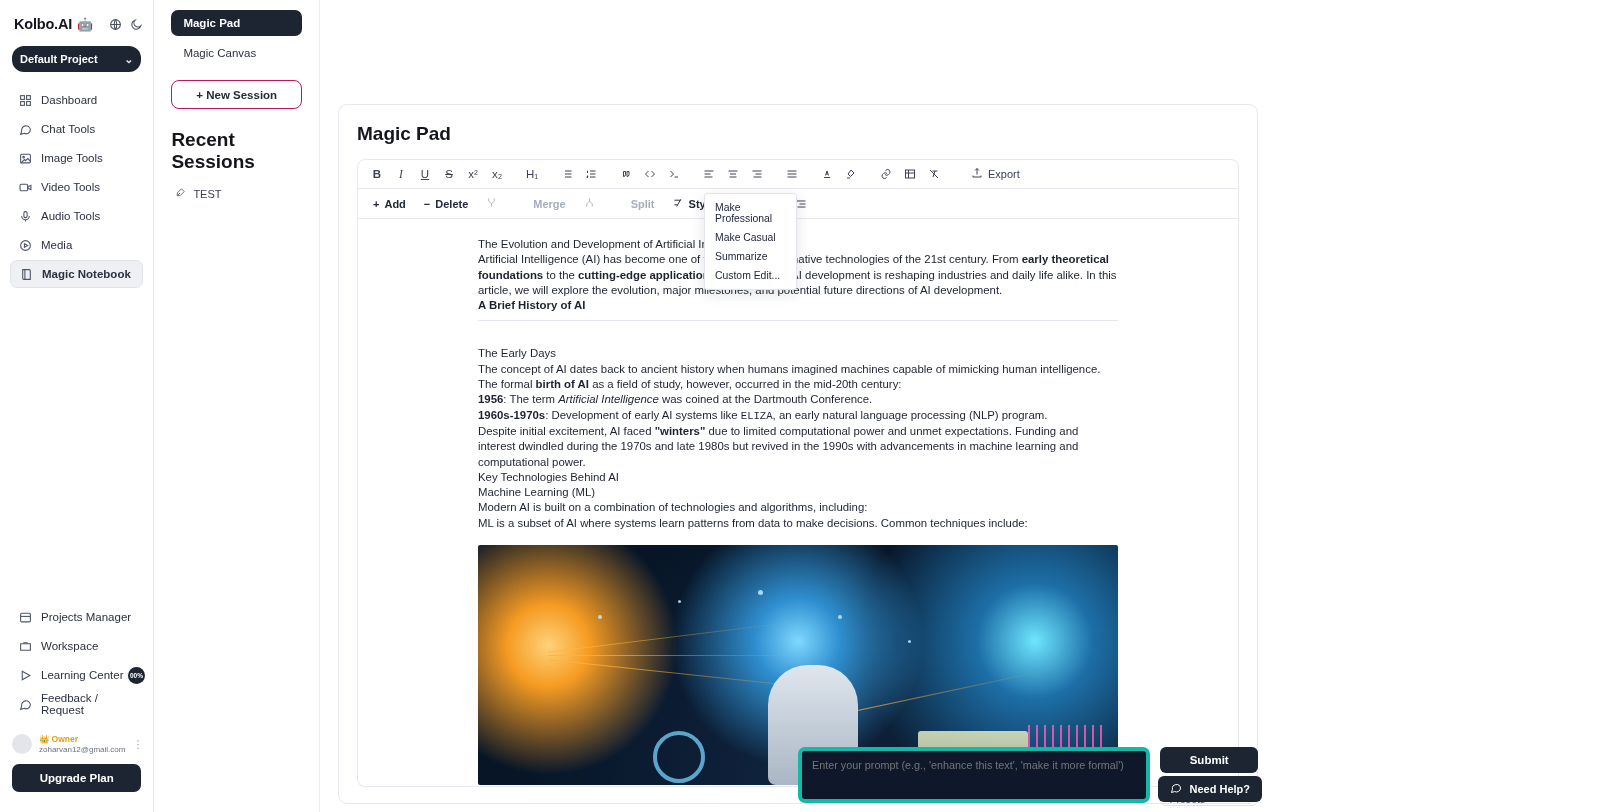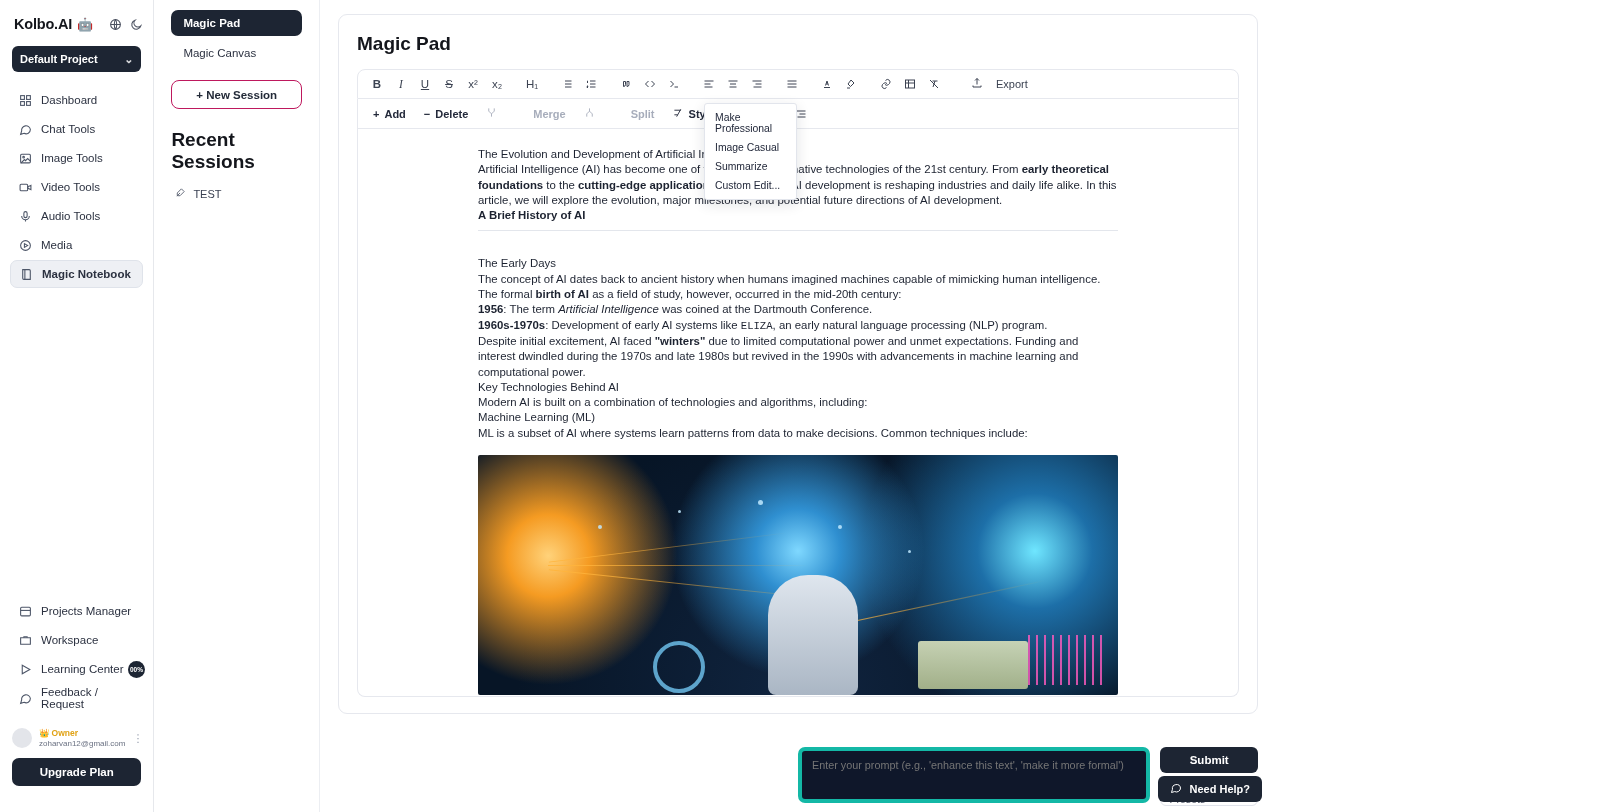--- a/index.html
+++ b/index.html
@@ -3,21 +3,21 @@
 <meta charset="utf-8">
 <style>
   * { box-sizing: border-box; margin: 0; padding: 0; }
   html, body {
     width: 1600px; height: 812px;
     font-family: "Liberation Sans", sans-serif;
     background: #ffffff;
     overflow: hidden;
     color: #1f2430;
   }
-  .app { display: flex; width: 1276px; height: 812px; }
+  .app { display: flex; width: 1276px; height: 812px; align-items: flex-end; }
 
   
   .sidebar {
     width: 160px; height: 812px;
     background: #ffffff;
     border-right: 1px solid #e6e8ec;
     display: flex; flex-direction: column;
     position: relative;
   }
   .brand {
@@ -25,21 +25,21 @@
     padding: 16px 10px 10px 14px;
   }
   .brand-name { font-size: 14.5px; font-weight: 700; letter-spacing: -0.2px; color: #14161c; }
   .brand-emoji { font-size: 13px; }
   .brand-icons { margin-left: auto; display: flex; gap: 8px; align-items: center; color: #4b5160; }
   .mini-icon { width: 13px; height: 13px; display: inline-flex; align-items: center; justify-content: center; }
   .mini-icon svg { width: 13px; height: 13px; }
 
   .project-select {
     margin: 4px 12px 14px 12px;
-    height: 26px; border-radius: 6px;
+    height: 26px; border-radius: 12px;
     background: #1d2533; color: #fff;
     display: flex; align-items: center; gap: 6px;
     padding: 8px 8px; font-size: 11px; font-weight: 600;
   }
   .project-select .chev { margin-left: auto; opacity: .85; }
 
   .nav { display: flex; flex-direction: column; gap: 1px; padding: 0 10px; }
   .nav-item {
     display: flex; align-items: center; gap: 9px;
     height: 28px; padding: 0 8px; border-radius: 7px;
@@ -61,21 +61,21 @@
   .user-row {
     display: flex; align-items: center; gap: 7px;
     padding: 8px 10px 6px 12px;
   }
   .avatar { width: 20px; height: 20px; border-radius: 50%; background: #e3e5ea; flex: 0 0 20px; }
   .owner { font-size: 8.5px; color: #e0a215; font-weight: 700; display: flex; align-items: center; gap: 2px; }
   .user-email { font-size: 8px; color: #6a7182; margin-top: 1px; }
   .dots { margin-left: auto; color: #9aa1b1; font-size: 11px; }
 
   .upgrade-btn {
-    margin: 4px 12px 26px 12px; height: 28px; border-radius: 7px;
+    margin: 4px 12px 20px 12px; height: 28px; border-radius: 7px;
     background: #1d2533; color: #fff; font-size: 11.5px; font-weight: 600;
     display: flex; align-items: center; justify-content: center; cursor: pointer;
   }
 
   
   .sessions {
     width: 190px; height: 812px; background: #fff;
     border-right: 1px solid #eceef2; padding: 10px 17px 0 17px;
   }
   .session-tab {
@@ -112,21 +112,21 @@
     padding: 0 8px; color: #3c4352; background: #fff;
   }
   .tb {
     min-width: 22px; height: 22px; border-radius: 5px;
     display: flex; align-items: center; justify-content: center;
     font-size: 11.5px; cursor: pointer; color: #3c4352;
   }
   .tb svg { width: 12px; height: 12px; }
   .tb-sep { width: 9px; }
   .tb-export {
-    margin-left: 6px; display: flex; align-items: center; gap: 13px;
+    margin-left: 6px; display: flex; align-items: center; gap: 5px;
     font-size: 11px; padding: 0 7px; height: 22px; cursor: pointer;
   }
 
   .toolbar2 {
     border: 1px solid #e6e8ee; border-top: none;
     height: 30px; display: flex; align-items: center; gap: 4px;
     padding: 0 8px; background: #fff;
   }
   .t2btn {
     display: flex; align-items: center; gap: 5px; height: 22px;
@@ -526,21 +526,21 @@
           </div>
         <div class="tb">
             <svg viewBox="0 0 24 24" fill="none" stroke="currentColor" stroke-width="2">
               <path d="M3 6h18M9 12h12M5 18h16"></path>
             </svg>
           </div>
       </div>
 
       <div class="menu">
         <div class="menu-item">Make Professional</div>
-        <div class="menu-item">Image Casual</div>
+        <div class="menu-item">Make Casual</div>
         <div class="menu-item">Summarize</div>
         <div class="menu-item">Custom Edit...</div>
       </div>
 
       <div class="editor">
         <p>The Evolution and Development of Artificial Inte</p>
         <p>
           <span>Artificial Intelligence (AI) has become one of the most transformative technologies of the 21st century. From </span><b>early theoretical foundations</b><span> to the </span><b>cutting-edge applications</b><span> we see today, AI development is reshaping industries and daily life alike. In this article, we will explore the evolution, major milestones, and potential future directions of AI development.</span>
         </p>
         <p class="u-bold-underline">A Brief History of AI</p>
@@ -553,22 +553,22 @@
         <p>
           <b>1956</b><span>: The term </span><i>Artificial Intelligence</i><span> was coined at the Dartmouth Conference.</span>
         </p>
         <p>
           <b>1960s-1970s</b><span>: Development of early AI systems like </span><span class="mono">ELIZA</span><span>, an early natural language processing (NLP) program.</span>
         </p>
         <p>
           <span>Despite initial excitement, AI faced </span><b>"winters"</b><span> due to limited computational power and unmet expectations. Funding and interest dwindled during the 1970s and late 1980s but revived in the 1990s with advancements in machine learning and computational power.</span>
         </p>
         <p>Key Technologies Behind AI</p>
+        <p>Machine Learning (ML)</p>
         <p>Modern AI is built on a combination of technologies and algorithms, including:</p>
-        <p>Machine Learning (ML)</p>
         <p>ML is a subset of AI where systems learn patterns from data to make decisions. Common techniques include:</p>
 
         <div class="hero-img">
           <div class="ray" style="left:70px;top:110px;width:260px"></div>
           <div class="ray" style="left:70px;top:130px;width:300px;transform:rotate(6deg)"></div>
           <div class="ray" style="left:70px;top:92px;width:240px;transform:rotate(-7deg)"></div>
           <div class="ray" style="left:330px;top:150px;width:240px;transform:rotate(-12deg)"></div>
           <div class="dot" style="left:120px;top:70px;width:4px;height:4px"></div>
           <div class="dot" style="left:200px;top:55px;width:3px;height:3px"></div>
           <div class="dot" style="left:280px;top:45px;width:5px;height:5px"></div>

